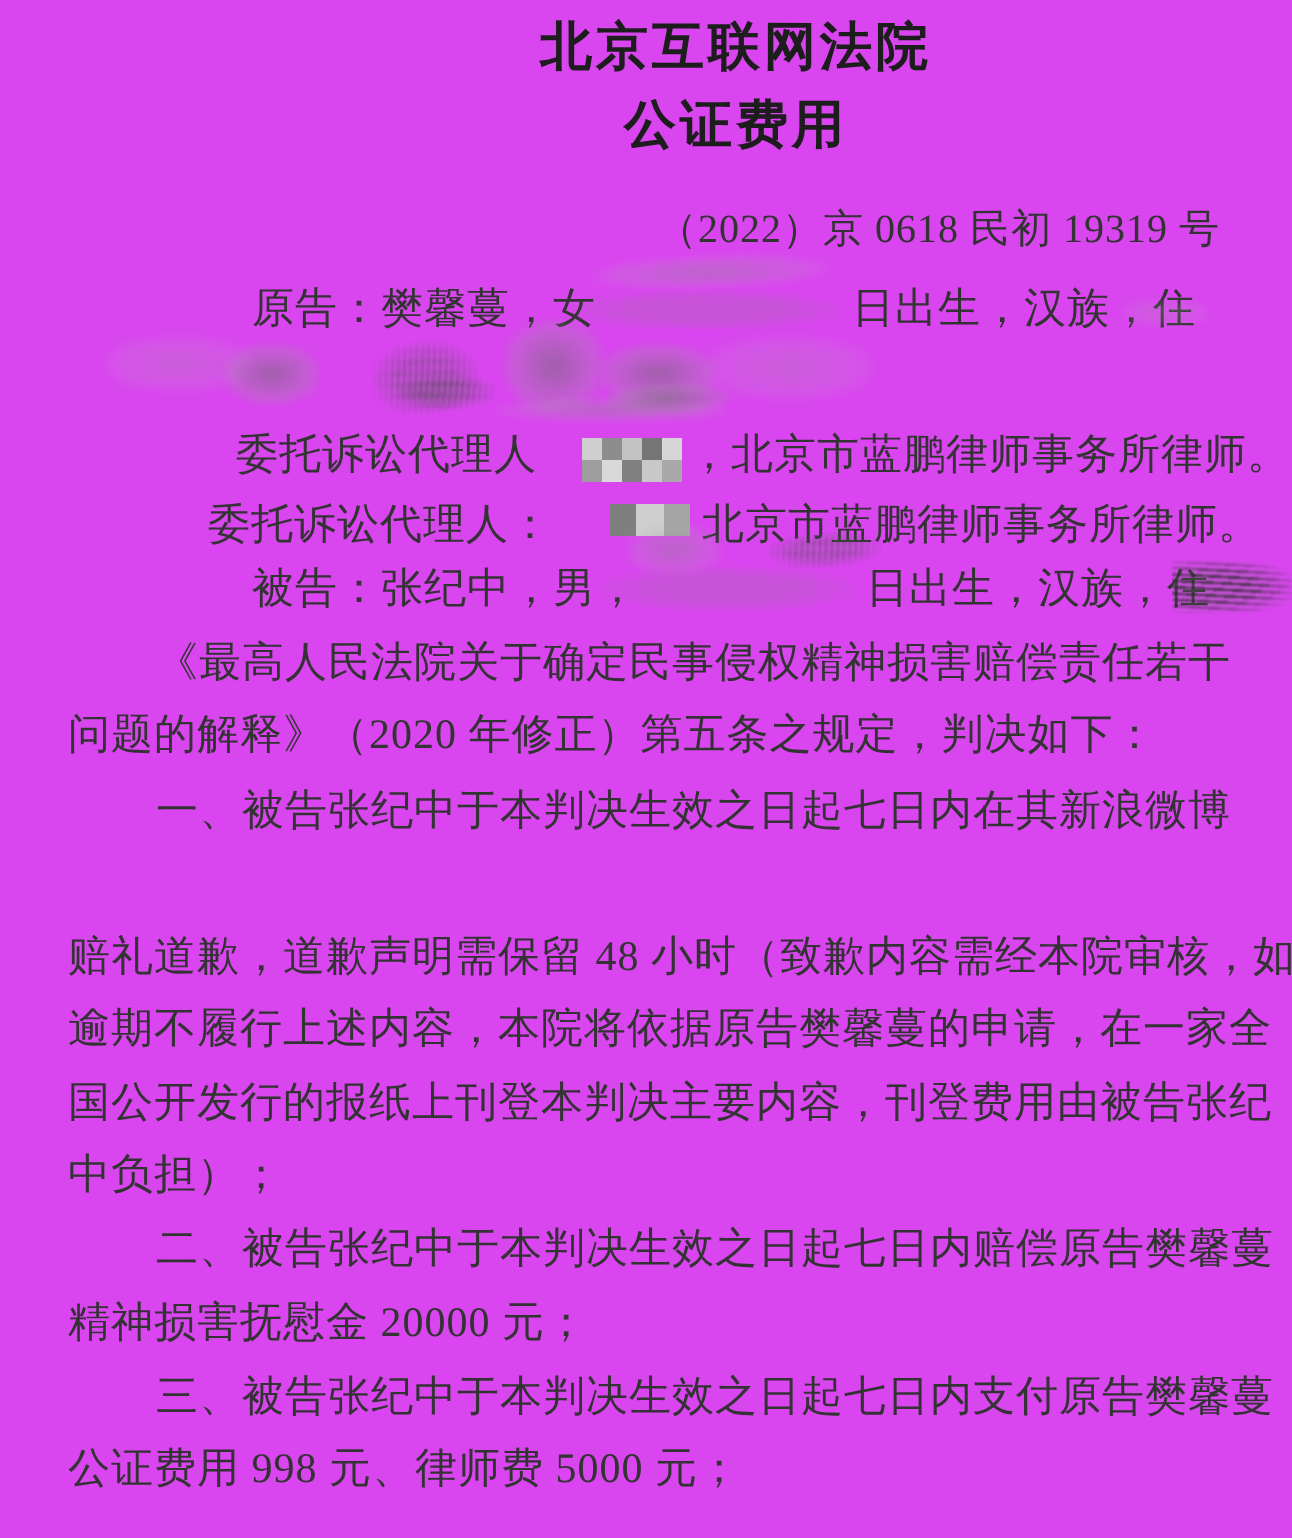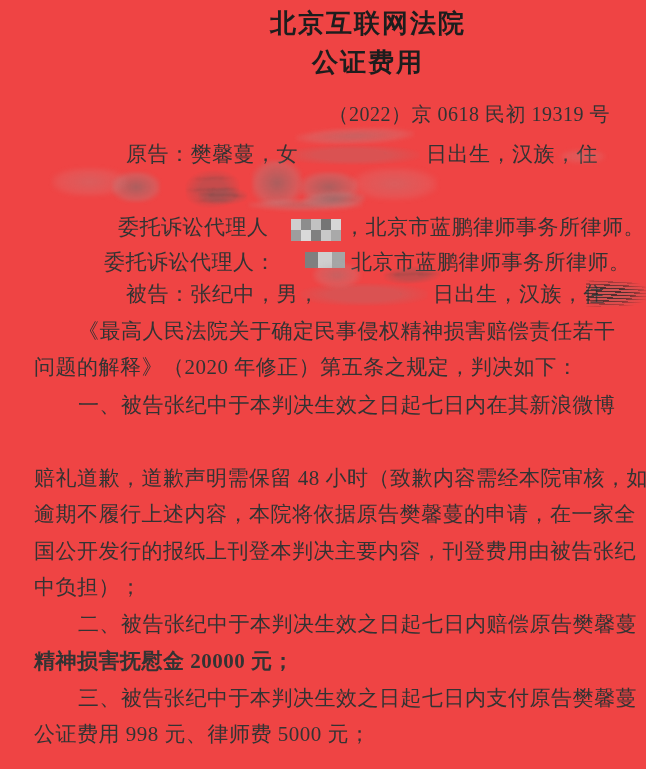--- a/index.html
+++ b/index.html
@@ -1,20 +1,20 @@
 <!DOCTYPE html>
 <html><head>
 <meta charset="utf-8">
 <style>
   html,body{margin:0;padding:0;background:#e9e9e9;}
   .page{
     position:relative;
     width:646px;height:769px;
     margin:0 auto;
-    background:#ef4444;
+    background:#d946ef;
     overflow:hidden;
     font-family:"Liberation Serif","DejaVu Serif",serif;
     color:#2e2e2e;
   }
   .line{
     position:absolute;
     white-space:nowrap;
     font-size:21px;
     line-height:26px;
     letter-spacing:0.5px;
@@ -123,21 +123,21 @@
   <div class="line" style="left:78px;top:318px;">《最高人民法院关于确定民事侵权精神损害赔偿责任若干</div>
   <div class="line" style="left:34px;top:354px;">问题的解释》（2020 年修正）第五条之规定，判决如下：</div>
 
   <div class="line" style="left:78px;top:392px;">一、被告张纪中于本判决生效之日起七日内在其新浪微博</div>
   <div class="line" style="left:34px;top:465px;">赔礼道歉，道歉声明需保留 48 小时（致歉内容需经本院审核，如</div>
   <div class="line" style="left:34px;top:501px;">逾期不履行上述内容，本院将依据原告樊馨蔓的申请，在一家全</div>
   <div class="line" style="left:34px;top:538px;">国公开发行的报纸上刊登本判决主要内容，刊登费用由被告张纪</div>
   <div class="line" style="left:34px;top:574px;">中负担）；</div>
 
   <div class="line" style="left:78px;top:611px;">二、被告张纪中于本判决生效之日起七日内赔偿原告樊馨蔓</div>
-  <div class="line" style="left:34px;top:648px;font-weight:bold;">精神损害抚慰金 20000 元；</div>
+  <div class="line" style="left:34px;top:648px;">精神损害抚慰金 20000 元；</div>
 
   <div class="line" style="left:78px;top:685px;">三、被告张纪中于本判决生效之日起七日内支付原告樊馨蔓</div>
   <div class="line" style="left:34px;top:721px;text-align:right;">公证费用 998 元、律师费 5000 元；</div>
 
   <div class="mosaic mosaic-1"></div>
   <div class="mosaic mosaic-2"></div>
 
   <div class="smudge sm-light" style="left:296px;top:128px;width:118px;height:16px;transform:rotate(-2deg);"></div>
   <div class="smudge sm-streak" style="left:285px;top:145px;width:135px;height:20px;"></div>
   <div class="smudge sm-faint" style="left:52px;top:168px;width:75px;height:28px;"></div>

